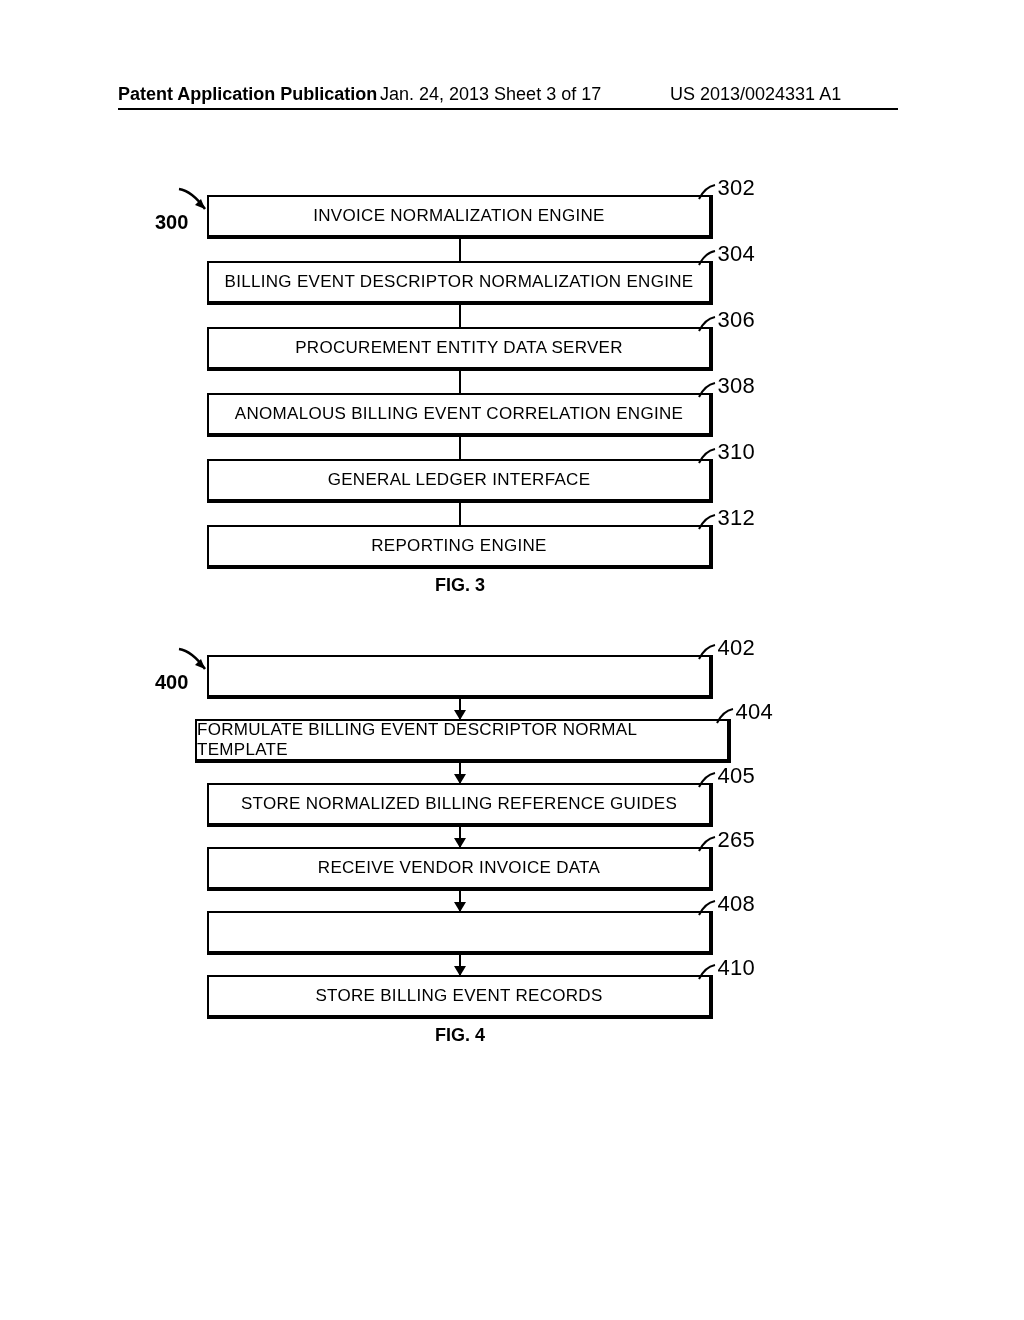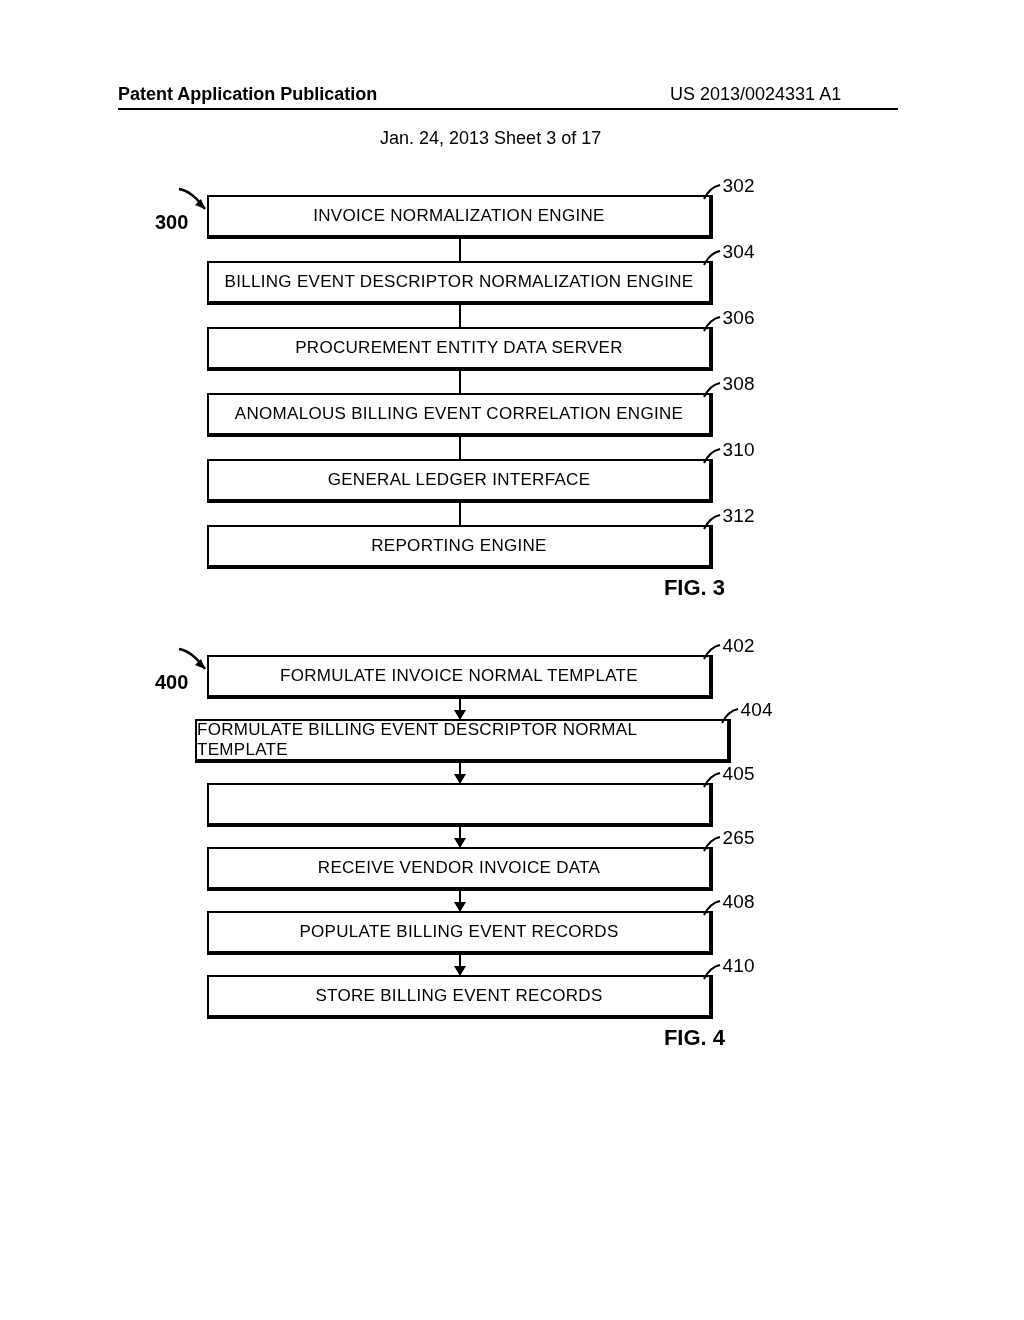--- a/index.html
+++ b/index.html
@@ -24,21 +24,20 @@
     font-size: 18px;
   }
   .header .left {
     position: absolute;
     left: 118px;
     font-weight: bold;
   }
   .header .center {
     position: absolute;
     left: 380px;
-    margin-top: 44px;
   }
   .header .right {
     position: absolute;
     left: 670px;
   }
   .header-rule {
     position: absolute;
     top: 108px;
     left: 118px;
     width: 780px;
@@ -96,32 +95,32 @@
     border-left: 6px solid transparent;
     border-right: 6px solid transparent;
     border-top: 10px solid #000;
   }
   .connector.short { height: 20px; }
 
   .step-label {
     position: absolute;
     right: -46px;
     top: -22px;
-    font-size: 19px;
+    font-size: 22px;
   }
   .step-label svg {
     position: absolute;
     left: -20px;
     top: 8px;
   }
 
   .fig-caption {
-    text-align: right;
+    text-align: center;
     font-weight: bold;
-    font-size: 22px;
+    font-size: 18px;
     margin-top: 6px;
   }
 </style>
 </head>
 <body>
 
 <div class="page">
 
   <div class="header">
     <span class="left">Patent Application Publication</span>
@@ -210,21 +209,20 @@
   <div class="diagram fig4">
     <div class="ref-arrow" style="left:-40px; top:-20px;">
       <span class="num" style="left:0; top:0;">400</span>
       <svg width="40" height="30" style="left:22px; top:12px;">
         <path d="M2 2 Q 15 4 28 22" stroke="#000" stroke-width="2.5" fill="none"></path>
         <polygon points="28,22 18,18 24,12" fill="#000"></polygon>
       </svg>
     </div>
 
     <div class="block">
-      <span>FORMULATE INVOICE NORMAL TEMPLATE</span>
       <div class="step-label">
         <svg width="20" height="18">
             <path d="M18 2 Q 8 4 2 16" stroke="#000" stroke-width="2" fill="none"></path>
           </svg>
         <span>402</span>
       </div>
     </div>
     <div class="connector arrow short"></div>
 
     <div class="block wide">
@@ -232,20 +230,21 @@
       <div class="step-label">
         <svg width="20" height="18">
             <path d="M18 2 Q 8 4 2 16" stroke="#000" stroke-width="2" fill="none"></path>
           </svg>
         <span>404</span>
       </div>
     </div>
     <div class="connector arrow short"></div>
 
     <div class="block">
+      <span>STORE NORMALIZED BILLING REFERENCE GUIDES</span>
       <div class="step-label">
         <svg width="20" height="18">
             <path d="M18 2 Q 8 4 2 16" stroke="#000" stroke-width="2" fill="none"></path>
           </svg>
         <span>405</span>
       </div>
     </div>
     <div class="connector arrow short"></div>
 
     <div class="block">
@@ -253,21 +252,20 @@
       <div class="step-label">
         <svg width="20" height="18">
             <path d="M18 2 Q 8 4 2 16" stroke="#000" stroke-width="2" fill="none"></path>
           </svg>
         <span>265</span>
       </div>
     </div>
     <div class="connector arrow short"></div>
 
     <div class="block">
-      <span>POPULATE BILLING EVENT RECORDS</span>
       <div class="step-label">
         <svg width="20" height="18">
             <path d="M18 2 Q 8 4 2 16" stroke="#000" stroke-width="2" fill="none"></path>
           </svg>
         <span>408</span>
       </div>
     </div>
     <div class="connector arrow short"></div>
 
     <div class="block">

